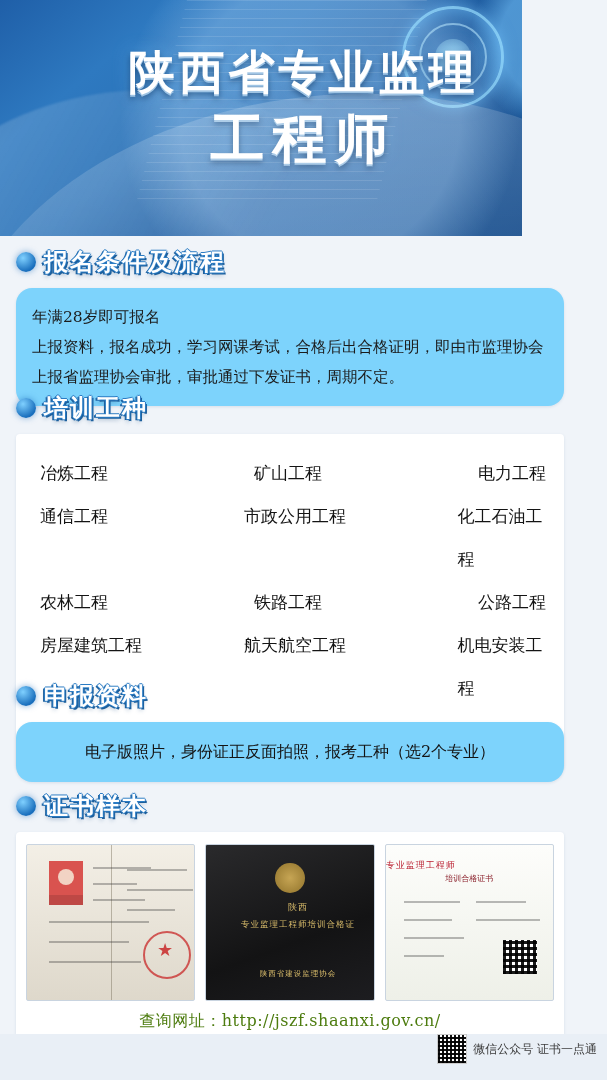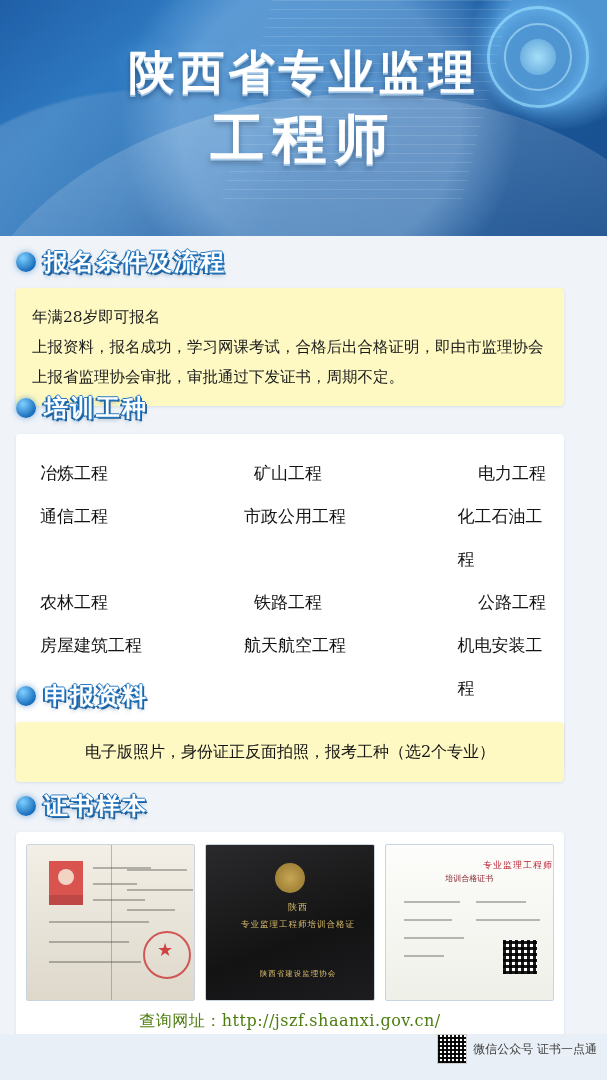--- a/index.html
+++ b/index.html
@@ -5,21 +5,21 @@
   html,body{margin:0;padding:0;}
   body{
     width:607px;height:1080px;overflow:hidden;
     font-family:"DejaVu Sans","Liberation Sans",sans-serif;
     background:#eef3f8;position:relative;
   }
   .page{position:absolute;inset:0;background:#f0f4f9;}
 
   
   .hero{
-    position:absolute;left:0;top:0;width:607px;height:236px;
+    position:absolute;left:0;top:0;width:522px;height:236px;
     background:
       radial-gradient(circle at 560px 40px, rgba(120,200,255,.55) 0 60px, rgba(120,200,255,0) 90px),
       radial-gradient(circle at 320px 120px, rgba(180,220,255,.35) 0 140px, rgba(180,220,255,0) 200px),
       linear-gradient(140deg,#1f5fa8 0%,#2e79c0 22%,#2a72b8 40%,#1d5a9e 62%,#174d8c 100%);
     overflow:hidden;
   }
   .hero:after{
     content:"";position:absolute;left:-60px;bottom:-120px;width:760px;height:260px;
     background:linear-gradient(180deg,rgba(255,255,255,.18),rgba(255,255,255,.02));
     border-radius:50% 50% 0 0 / 100% 100% 0 0;
@@ -78,21 +78,21 @@
     color:#ffffff;
     -webkit-text-stroke:0px;
     text-shadow:
       -1px 0 #2b7cc4, 0 -1px #2b7cc4, 1px 0 #2b7cc4, 0 1px #2b7cc4,
       -2px 1px #1d5f9c, 2px 2px 0 #1d5f9c, 0 3px 4px rgba(20,70,120,.35);
   }
 
   
   .sec{position:absolute;left:0;width:580px;}
   .card{
-    margin:0 16px;background:#fef9c3;border-radius:4px;
+    margin:0 16px;background:#7dd3fc;border-radius:16px;
     box-shadow:0 1px 3px rgba(40,80,130,.12);
     padding:14px 16px;
   }
   .para{
     font-family:"DejaVu Serif","Liberation Serif",serif;
     font-size:15.5px;line-height:30px;color:#1b1b1b;
   }
   .para .lead{display:block;}
 
   .trades{
@@ -138,21 +138,21 @@
     border:2px solid rgba(200,40,40,.75);
   }
   .stamp:after{content:"★";position:absolute;left:12px;top:6px;font-size:18px;color:rgba(200,40,40,.85);}
   .emblem{position:absolute;left:50%;top:18px;transform:translateX(-50%);width:30px;height:30px;border-radius:50%;
     background:radial-gradient(circle,#d9b45a,#9d7c2c);opacity:.9;}
   .goldtxt{position:absolute;left:16px;right:0;text-align:center;color:#d8bb6a;font-size:8px;letter-spacing:1px;}
   .qr{position:absolute;right:16px;bottom:26px;width:34px;height:34px;background:
       repeating-linear-gradient(90deg,#1a1a1a 0 3px,#fff 3px 6px),
       repeating-linear-gradient(0deg,#1a1a1a 0 3px,transparent 3px 6px);
     background-blend-mode:multiply;}
-  .cert-head{position:absolute;left:0;right:0;top:14px;text-align:right;color:#b23;font-size:9px;letter-spacing:1px;}
+  .cert-head{position:absolute;left:0;right:0;top:14px;text-align:left;color:#b23;font-size:9px;letter-spacing:1px;}
   .cert-sub{position:absolute;left:0;right:0;top:28px;text-align:center;color:#8a1f2a;font-size:8px;}
 
   .url{
     margin-top:10px;text-align:center;
     font-family:"DejaVu Serif","Liberation Serif",serif;
     font-size:16px;color:#4d7c0f;letter-spacing:.5px;
   }
 
   
   .footer{

